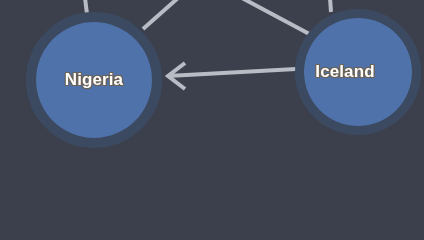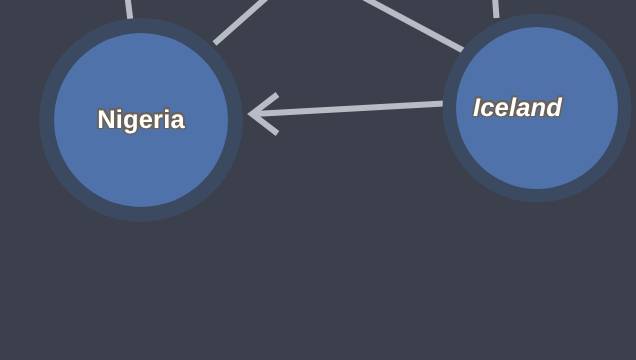--- a/index.html
+++ b/index.html
@@ -37,21 +37,21 @@
       -1px -1px 0 #6b6257,
        1px -1px 0 #6b6257,
       -1px  1px 0 #6b6257,
        1px  1px 0 #6b6257,
        0px  1px 0 #6b6257,
        0px -1px 0 #6b6257,
        1px  0px 0 #6b6257,
       -1px  0px 0 #6b6257;
   }
   .node-label.nigeria { left: 94px; top: 80px; }
-  .node-label.iceland { left: 345px; top: 72px; font-style: italic; }
+  .node-label.iceland { left: 345px; top: 72px; }
 </style>
 </head>
 <body>
 
 <div id="graph-canvas" style="background: rgb(59, 64, 76);">
 
   <svg id="graph-svg" viewBox="0 0 424 166" xmlns="http://www.w3.org/2000/svg">
 
     <g>
       <line x1="87" y1="14" x2="85" y2="-2" stroke="#b8bcc4" stroke-width="4" stroke-linecap="butt"></line>

